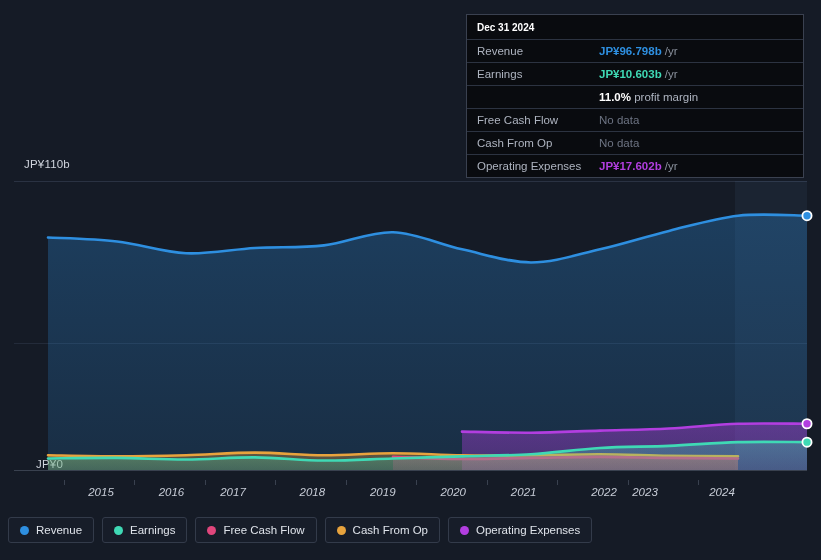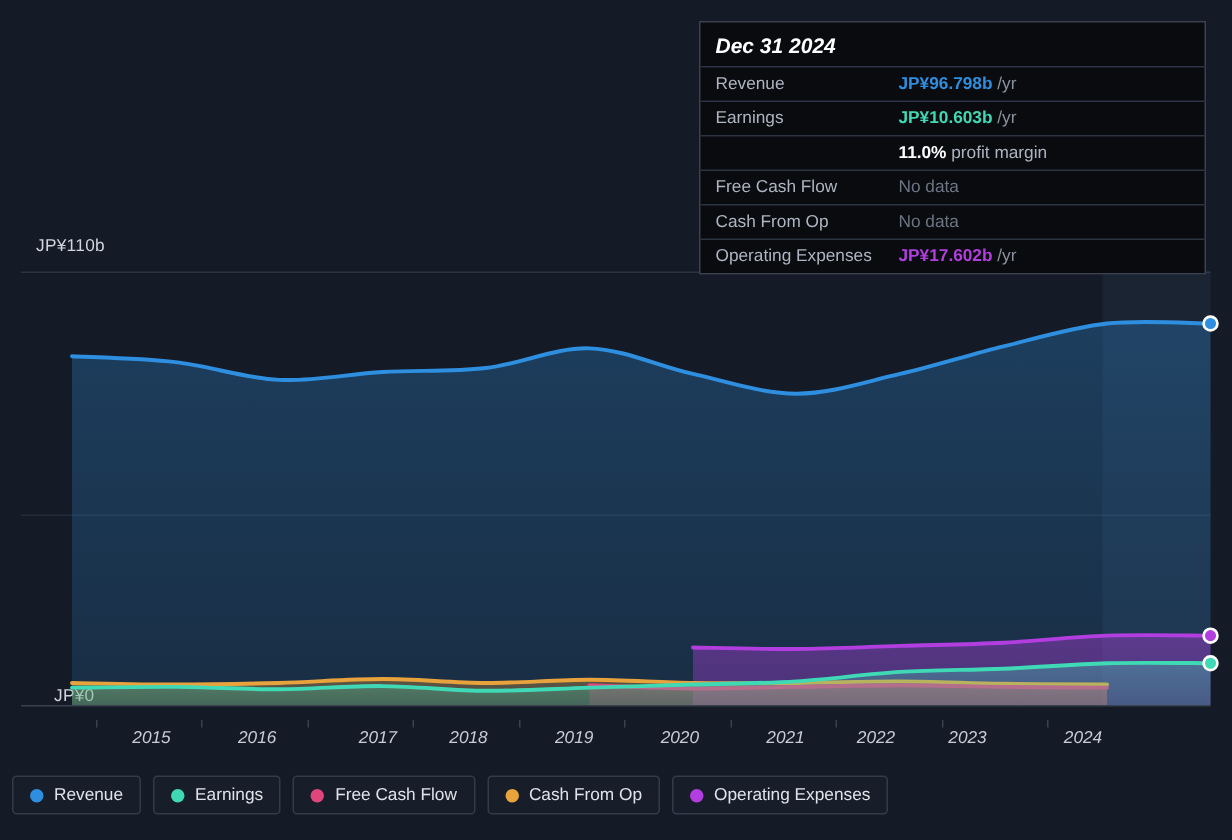--- a/index.html
+++ b/index.html
@@ -42,23 +42,22 @@
     transform:translateX(-50%);white-space:nowrap;font-style:italic;
   }
 
   
   #tooltip{
     position:absolute;left:466px;top:14px;width:338px;
     background:#090b0f;border:1px solid #3a4150;
     padding:0;box-sizing:border-box;z-index:40;
   }
   #tooltip-date{
-    font-size:14px;font-weight:bold;color:#ffffff;
+    font-size:10px;font-weight:bold;color:#ffffff;
     padding:7px 10px 6px 10px;
-    font-style:italic;
   }
   .tt-row{
     display:flex;align-items:baseline;
     border-top:1px solid #2c3341;
     padding:4px 10px 4px 10px;
     font-size:11.5px;line-height:14px;
   }
   .tt-label{width:122px;flex:0 0 122px;color:#aeb4c0;}
   .tt-val{color:#e6e9ef;text-align:center;}
   .tt-val .num{font-weight:bold;}
@@ -133,31 +132,31 @@
         <circle cx="807.00" cy="282.14" r="4.6" fill="#3fd9b5" stroke="#ffffff" stroke-width="1.8"></circle>
       </svg>
   </div>
 
   <div id="x-axis">
       <div class="x-tick" style="left: 64px;"></div>
       <div class="x-label" style="left: 101px;">2015</div>
       <div class="x-tick" style="left: 134.444px;"></div>
       <div class="x-label" style="left: 171.444px;">2016</div>
       <div class="x-tick" style="left: 204.889px;"></div>
-      <div class="x-label" style="left: 252px;">2017</div>
+      <div class="x-label" style="left: 233px;">2017</div>
       <div class="x-tick" style="left: 275.333px;"></div>
       <div class="x-label" style="left: 312.333px;">2018</div>
       <div class="x-tick" style="left: 345.778px;"></div>
       <div class="x-label" style="left: 382.778px;">2019</div>
       <div class="x-tick" style="left: 416.222px;"></div>
       <div class="x-label" style="left: 453.222px;">2020</div>
       <div class="x-tick" style="left: 486.667px;"></div>
       <div class="x-label" style="left: 523.667px;">2021</div>
       <div class="x-tick" style="left: 557.111px;"></div>
-      <div class="x-label" style="left: 584px;">2022</div>
+      <div class="x-label" style="left: 604px;">2022</div>
       <div class="x-tick" style="left: 627.556px;"></div>
       <div class="x-label" style="left: 645px;">2023</div>
       <div class="x-tick" style="left: 698px;"></div>
       <div class="x-label" style="left: 722px;">2024</div>
     </div>
 
   <div id="tooltip">
     <div id="tooltip-date">Dec 31 2024</div>
     <div id="tooltip-rows">
         <div class="tt-row">

